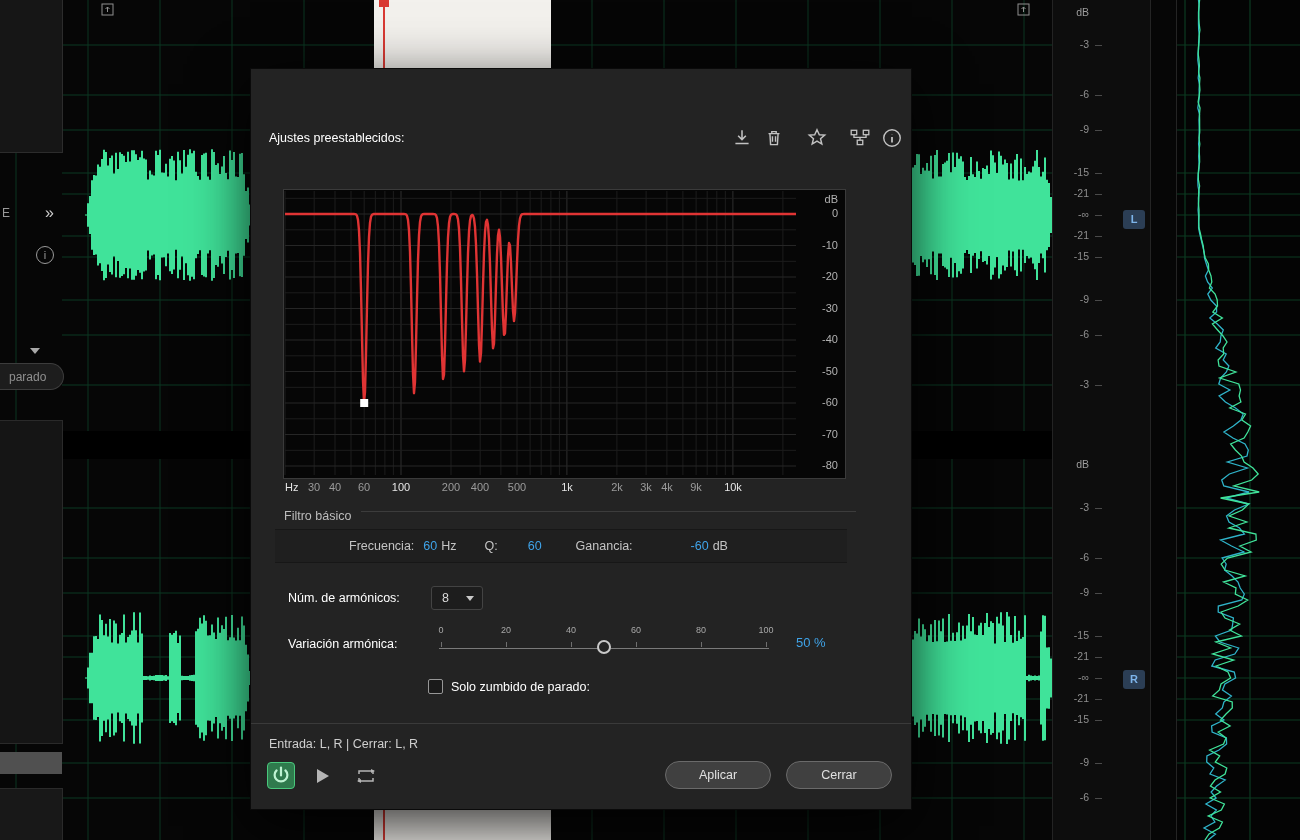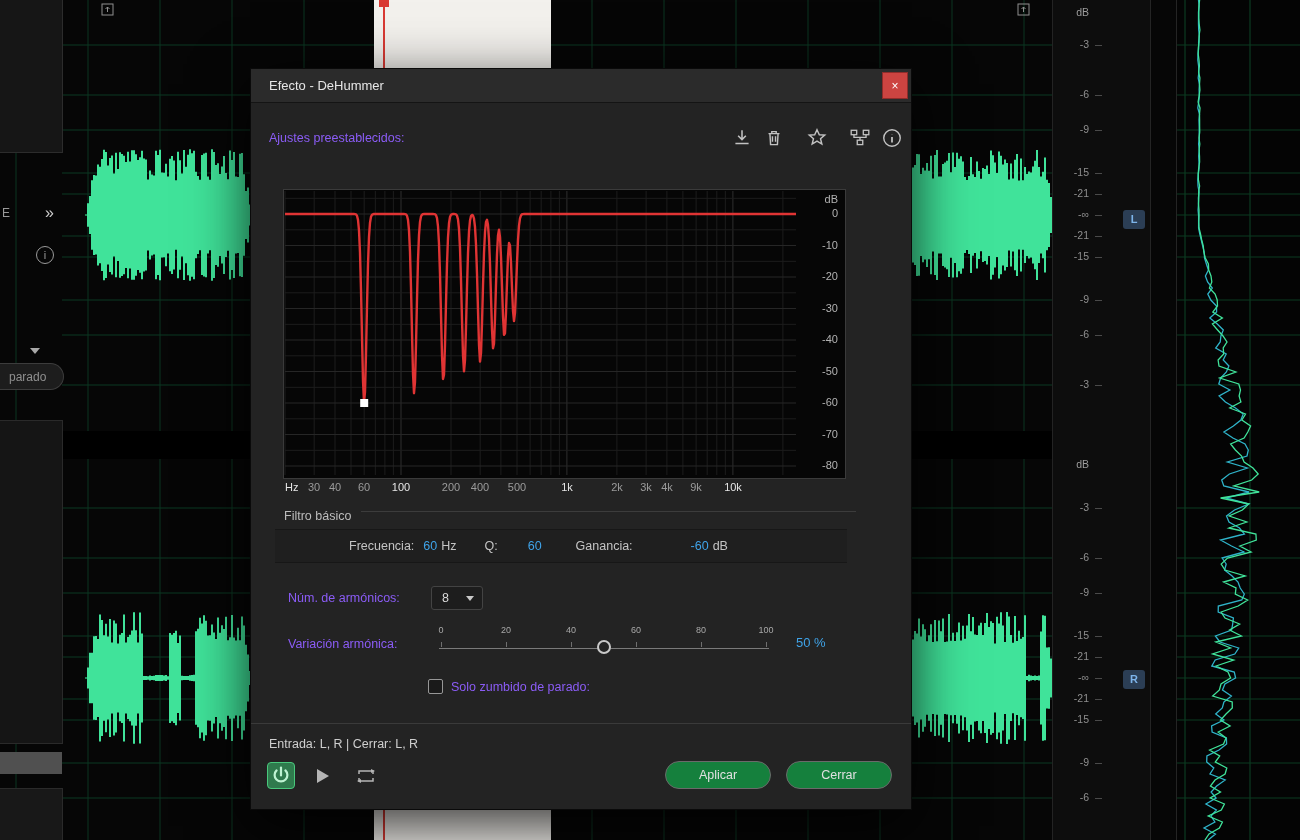--- a/index.html
+++ b/index.html
@@ -32,21 +32,21 @@
   .vline1{left:1150px;top:0;width:1px;height:840px;background:#242424;z-index:5;}
   .vline2{left:1176px;top:0;width:1px;height:840px;background:#242424;z-index:5;}
   .spec{left:1177px;top:0;width:123px;height:840px;background:#040404;z-index:5;}
   
   .dialog{position:absolute;left:250px;top:68px;width:660px;height:740px;background:#232323;
     border:1px solid #0a0a0a;box-shadow:0 16px 55px rgba(0,0,0,.8);z-index:50;color:#c4c4c4;font-size:12.5px;}
   .titlebar{position:absolute;left:0;top:0;width:100%;height:34px;background:#2b2b2b;border-bottom:1px solid #141414;box-sizing:border-box;}
   .dtitle{position:absolute;left:18px;top:9px;font-size:13px;color:#e6e6e6;}
   .closebtn{position:absolute;right:3px;top:3px;width:26px;height:27px;background:#cc4441;border:1px solid #8f2c2a;
     color:#fff;font-size:12px;text-align:center;line-height:26px;box-sizing:border-box;cursor:pointer;}
-  .dlabel{position:absolute;color:#8b5cf6;}
+  .dlabel{position:absolute;color:#ffffff;}
   .dropdown{position:absolute;background:#1d1d1d;border:1px solid #434343;border-radius:3px;color:#dadada;
     box-sizing:border-box;cursor:pointer;}
   .dd-chev{position:absolute;right:8px;top:50%;margin-top:-2px;width:0;height:0;
     border-left:4px solid transparent;border-right:4px solid transparent;border-top:5px solid #c9c9c9;}
   .iconbtn{position:absolute;top:58px;width:22px;height:22px;cursor:pointer;}
   .graphbox{position:absolute;left:32px;top:120px;width:563px;height:290px;}
   .dhy{position:absolute;right:8px;width:44px;text-align:right;font-size:11px;color:#b2b2b2;}
   .dhxrow{position:absolute;left:32px;top:412px;width:563px;height:16px;}
   .dhx{position:absolute;top:0;transform:translateX(-50%);font-size:11px;color:#9b9b9b;white-space:nowrap;}
   .dhx.strong{color:#e6e6e6;}
@@ -65,21 +65,21 @@
   .slider-knob{position:absolute;left:346px;top:571px;width:14px;height:14px;border-radius:50%;
     background:#252525;border:2px solid #c9c9c9;box-sizing:border-box;cursor:pointer;}
   .slider-val{position:absolute;left:545px;top:566px;font-size:13px;}
   .checkbox{position:absolute;left:177px;top:610px;width:15px;height:15px;background:#1a1a1a;
     border:1px solid #979797;border-radius:2px;box-sizing:border-box;cursor:pointer;}
   .divider{position:absolute;left:0;top:654px;width:660px;height:1px;background:#3a3a3a;}
   .iotext{position:absolute;left:18px;top:668px;color:#cfcfcf;}
   .powerbtn{position:absolute;left:16px;top:693px;width:28px;height:27px;border-radius:4px;
     background:#2f7a4d;border:1px solid #49c87c;box-sizing:border-box;cursor:pointer;}
   .transport{position:absolute;top:696px;width:22px;height:22px;cursor:pointer;}
-  .pillbtn{position:absolute;top:692px;width:106px;height:28px;border-radius:14px;background:#15803d;
+  .pillbtn{position:absolute;top:692px;width:106px;height:28px;border-radius:14px;background:#404040;
     border:1px solid #6a6a6a;color:#e0e0e0;font-size:12.5px;text-align:center;line-height:26px;
     box-sizing:border-box;cursor:pointer;}
 </style>
 </head>
 <body>
 
 <svg id="bg-svg" width="1300" height="840">
     <line x1="16" y1="0" x2="16" y2="840" stroke="#0b3520"></line>
     <line x1="88" y1="0" x2="88" y2="840" stroke="#0b3520"></line>
     <line x1="160" y1="0" x2="160" y2="840" stroke="#0b3520"></line>
@@ -224,24 +224,20 @@
       <line x1="0" y1="720" x2="123" y2="720" stroke="#0a3a20"></line>
       <line x1="0" y1="763" x2="123" y2="763" stroke="#0a3a20"></line>
       <line x1="0" y1="798" x2="123" y2="798" stroke="#0a3a20"></line>
       <line x1="0" y1="848" x2="123" y2="848" stroke="#0a3a20"></line>
       <path d="M21.5 0L22.2 6L21.5 12L21.5 18L21.5 24L21.7 30L22.4 36L21.6 42L21.7 48L21.0 54L20.8 60L21.6 66L21.9 72L21.2 78L22.4 84L22.1 90L22.4 96L21.7 102L20.8 108L22.5 114L22.0 120L22.2 126L22.2 132L22.3 138L21.6 144L22.3 150L21.7 156L22.0 162L22.1 168L21.3 174L20.8 180L21.0 186L22.1 192L21.4 198L21.5 204L21.1 210L21.6 216L21.6 222L21.6 228L22.8 234L24.3 240L25.7 246L27.2 252L27.5 258L29.4 264L31.4 270L28.4 276L30.6 282L35.3 288L30.8 294L33.8 300L39.5 306L39.6 312L32.8 318L40.3 324L46.3 330L43.9 336L43.2 342L38.7 348L49.2 354L46.2 360L51.9 366L49.4 372L43.6 378L41.8 384L52.9 390L42.1 396L48.4 402L58.5 408L66.2 414L63.9 420L56.4 426L46.9 432L55.9 438L68.0 444L71.3 450L70.0 456L50.4 462L70.4 468L52.4 474L44.7 480L46.8 486L72.0 492L49.0 498L71.7 504L57.5 510L49.5 516L52.0 522L62.5 528L67.4 534L43.6 540L54.5 546L67.0 552L45.1 558L49.2 564L47.6 570L55.1 576L61.0 582L63.2 588L67.3 594L64.8 600L41.3 606L41.2 612L56.4 618L55.7 624L54.6 630L38.4 636L42.9 642L61.7 648L57.8 654L38.2 660L34.8 666L57.3 672L58.6 678L47.9 684L45.5 690L54.4 696L46.9 702L45.3 708L38.7 714L46.9 720L34.6 726L35.1 732L49.4 738L49.6 744L42.0 750L29.9 756L29.7 762L36.8 768L33.0 774L48.2 780L39.7 786L34.1 792L39.1 798L28.9 804L39.4 810L34.0 816L37.9 822L27.0 828L38.4 834L31.2 840" fill="none" stroke="#2fb3c9" stroke-width="1.3"></path>
       <path d="M22.6 0L21.9 6L21.8 12L21.8 18L22.2 24L22.9 30L22.0 36L22.1 42L21.3 48L21.2 54L22.0 60L22.4 66L21.6 72L22.9 78L22.5 84L22.9 90L22.1 96L21.1 102L23.0 108L22.5 114L22.6 120L22.6 126L22.7 132L22.0 138L22.8 144L22.1 150L22.5 156L22.6 162L21.7 168L21.2 174L21.4 180L22.6 186L21.7 192L21.8 198L21.5 204L22.0 210L22.0 216L21.8 222L22.0 228L23.5 234L24.7 240L26.3 246L26.8 252L28.3 258L31.4 264L31.7 270L34.0 276L34.8 282L32.4 288L38.1 294L40.2 300L40.5 306L35.8 312L45.4 318L35.4 324L40.6 330L46.0 336L50.0 342L46.2 348L46.7 354L41.1 360L42.0 366L58.9 372L42.6 378L61.8 384L63.5 390L62.1 396L63.9 402L52.8 408L68.5 414L64.9 420L73.6 426L70.8 432L67.1 438L53.6 444L58.4 450L64.6 456L67.1 462L76.0 468L81.2 474L74.7 480L56.8 486L82.2 492L43.6 498L71.8 504L65.4 510L52.1 516L69.8 522L51.9 528L78.9 534L79.3 540L62.8 546L74.1 552L50.5 558L44.2 564L48.0 570L68.2 576L46.6 582L59.0 588L58.3 594L70.7 600L61.2 606L44.1 612L48.0 618L62.6 624L52.6 630L64.4 636L38.9 642L53.6 648L35.6 654L56.7 660L39.0 666L51.0 672L53.6 678L44.0 684L42.4 690L35.7 696L55.2 702L55.3 708L49.0 714L43.5 720L53.1 726L41.2 732L49.0 738L46.5 744L32.6 750L42.7 756L38.3 762L49.8 768L48.1 774L38.0 780L33.4 786L43.5 792L33.2 798L47.4 804L44.3 810L31.2 816L45.4 822L42.4 828L32.0 834L27.9 840" fill="none" stroke="#40e39a" stroke-width="1.3"></path>
     </svg>
 </div>
 
 <div class="dialog">
-  <div class="titlebar">
-    <span class="dtitle">Efecto - DeHummer</span>
-    <div class="closebtn">×</div>
-  </div>
 
   <span class="dlabel" style="left:18px;top:62px;">Ajustes preestablecidos:</span>
   <svg class="iconbtn" style="left:480px;" viewBox="0 0 20 20">
     <path d="M10 3v8M6.5 8 10 11.5 13.5 8M4 15h12" fill="none" stroke="#c2c2c2" stroke-width="1.4"></path>
   </svg>
   <svg class="iconbtn" style="left:512px;" viewBox="0 0 20 20">
     <path d="M5 6h10M8 6V4.2h4V6M6.3 6l.6 10h6.2l.6-10M8.6 8.5v5M11.4 8.5v5" fill="none" stroke="#c2c2c2" stroke-width="1.3"></path>
   </svg>
   <svg class="iconbtn" style="left:555px;" viewBox="0 0 20 20">
     <polygon points="10,2.5 12.1,7.1 17,7.3 13.2,10.6 14.4,15.5 10,12.8 5.6,15.5 6.8,10.6 3,7.3 7.9,7.1" fill="none" stroke="#c2c2c2" stroke-width="1.3"></polygon>

